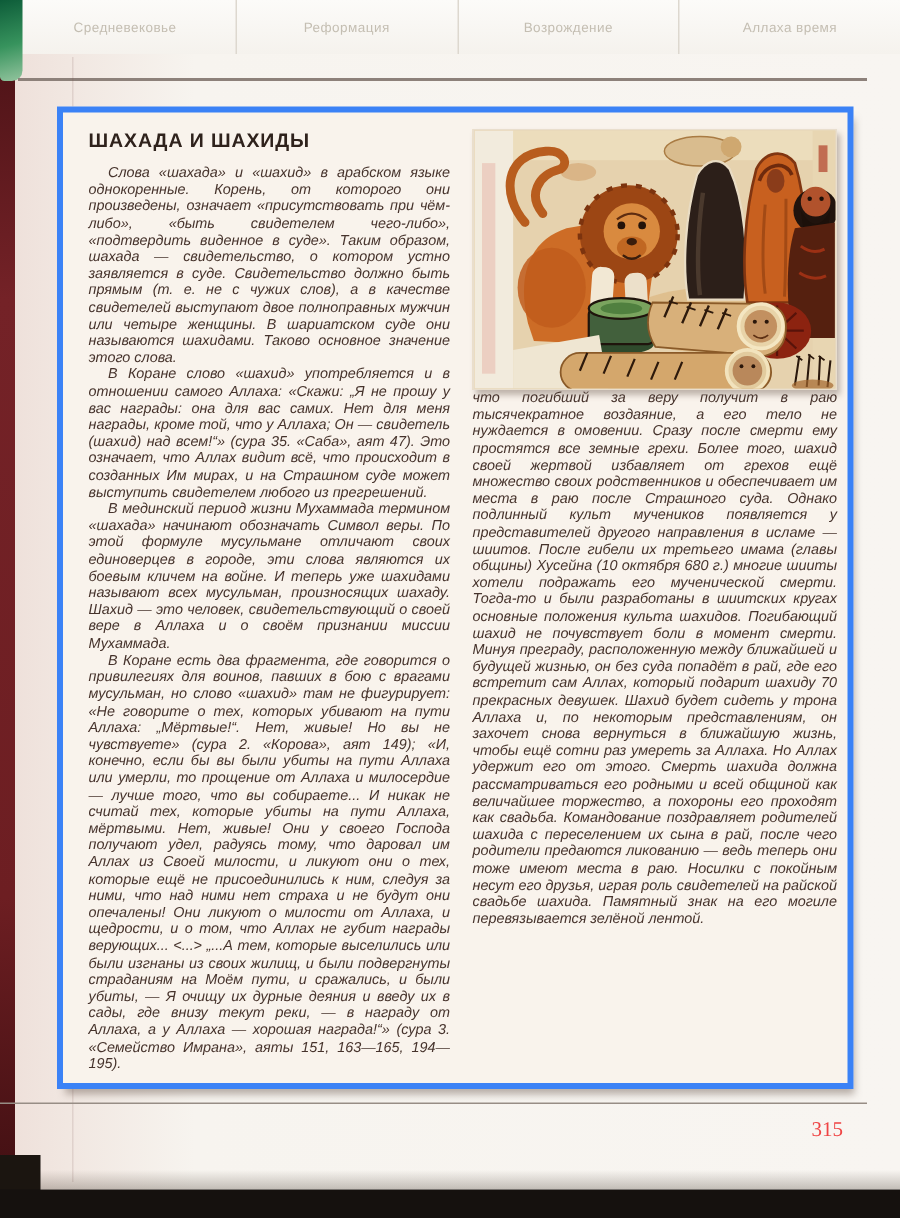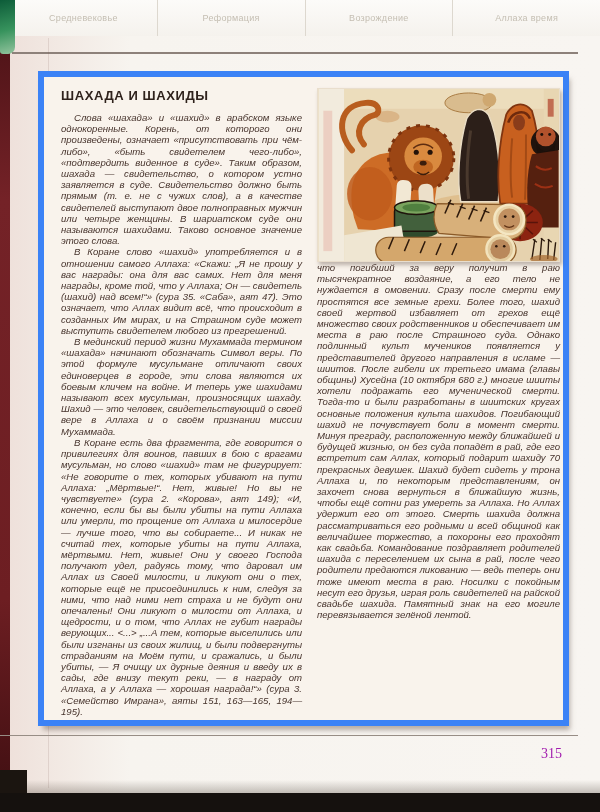--- a/index.html
+++ b/index.html
@@ -28,30 +28,30 @@
   .green-corner{
     position:absolute;left:0;top:0;width:15px;height:54px;
     background:linear-gradient(165deg,#0d5c39,#37935d 55%,#93c49e);
     border-radius:0 0 7px 3px;
   }
   .top-rule{position:absolute;left:12px;top:52px;width:566px;height:2px;background:#8d817a;}
   .crease{position:absolute;left:48px;top:38px;width:1px;height:750px;background:rgba(110,80,70,.14);}
   .bottom-rule{position:absolute;left:0;top:735px;width:578px;height:1px;background:#978d85;}
   .page-number{
     position:absolute;right:38px;top:746px;
-    font-family:"Liberation Serif",serif;font-size:14px;color:#a21caf;
+    font-family:"Liberation Serif",serif;font-size:14px;color:#ef4444;
   }
   .edge-shadow{position:absolute;left:0;top:780px;width:600px;height:13px;
     background:linear-gradient(rgba(120,105,95,0),rgba(95,85,75,.35));}
   .bottom-bar{position:absolute;left:0;top:793px;width:600px;height:19px;background:#15110e;}
   .corner-black{position:absolute;left:0;top:770px;width:27px;height:42px;background:#1b1510;}
   
   .content-box{
     position:absolute;left:38px;top:71px;width:531px;height:655px;
-    border:6px solid #3b82f6;background:#f9f3ec;box-sizing:border-box;
+    border:4px solid #3b82f6;background:#f9f3ec;box-sizing:border-box;
     box-shadow:3px 6px 5px -2px rgba(115,100,90,.5);
   }
   .col-left{position:absolute;left:17px;top:11px;width:241px;}
   .col-right{position:absolute;left:273px;top:11px;width:243px;}
   h1.title{
     font-size:13px;font-weight:bold;color:#2f221c;margin:0 0 9px 0;letter-spacing:.6px;
   }
   .para{
     font-size:9.6px;line-height:11.2px;text-align:justify;color:#46332c;margin:0;font-style:italic;
   }

